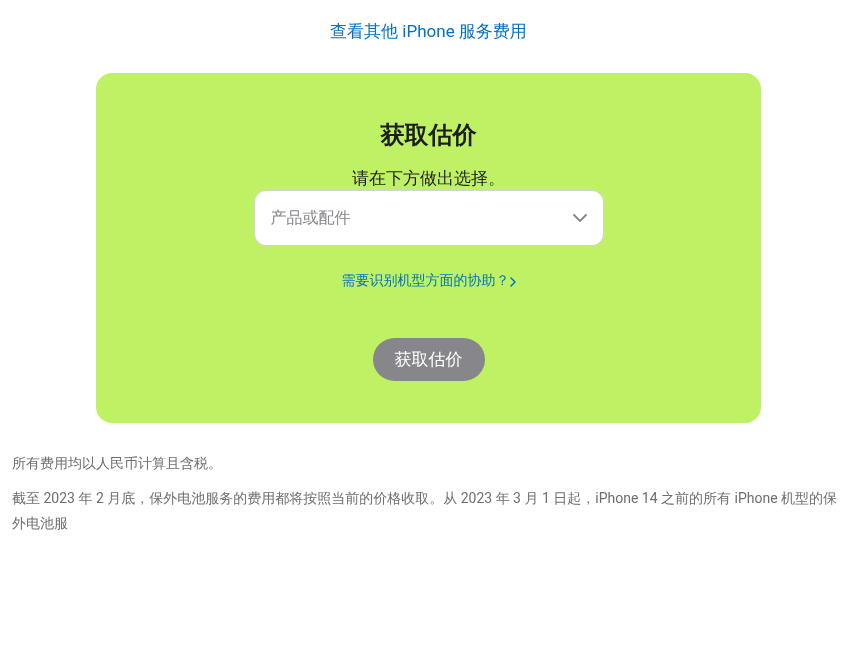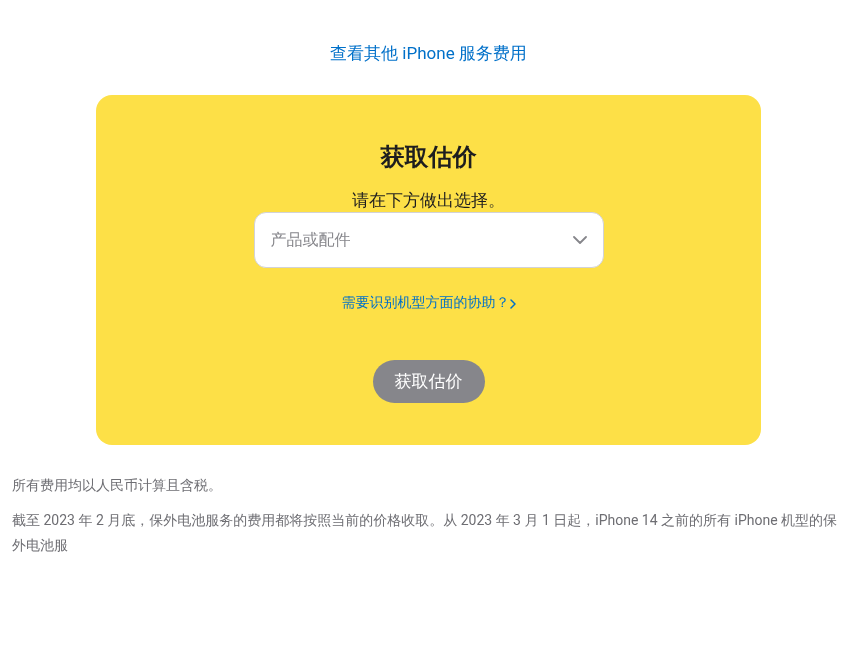--- a/index.html
+++ b/index.html
@@ -13,27 +13,27 @@
       width: 857px;
       height: 663px;
       overflow: hidden;
     }
     .container {
       width: 100%;
       padding: 0 10px;
     }
     .top-link {
       text-align: center;
-      padding: 42px 0 30px 0;
+      padding: 20px 0 30px 0;
       color: #0070c9;
       font-size: 17px;
       cursor: pointer;
     }
     .card {
-      background: #fde047;
+      background: #bef264;
       border-radius: 16px;
       margin: 0 auto;
       width: 665px;
       padding: 46px 40px 42px 40px;
       text-align: center;
     }
     .card-title {
       font-size: 24px;
       font-weight: 600;
       color: #1d1d1f;

